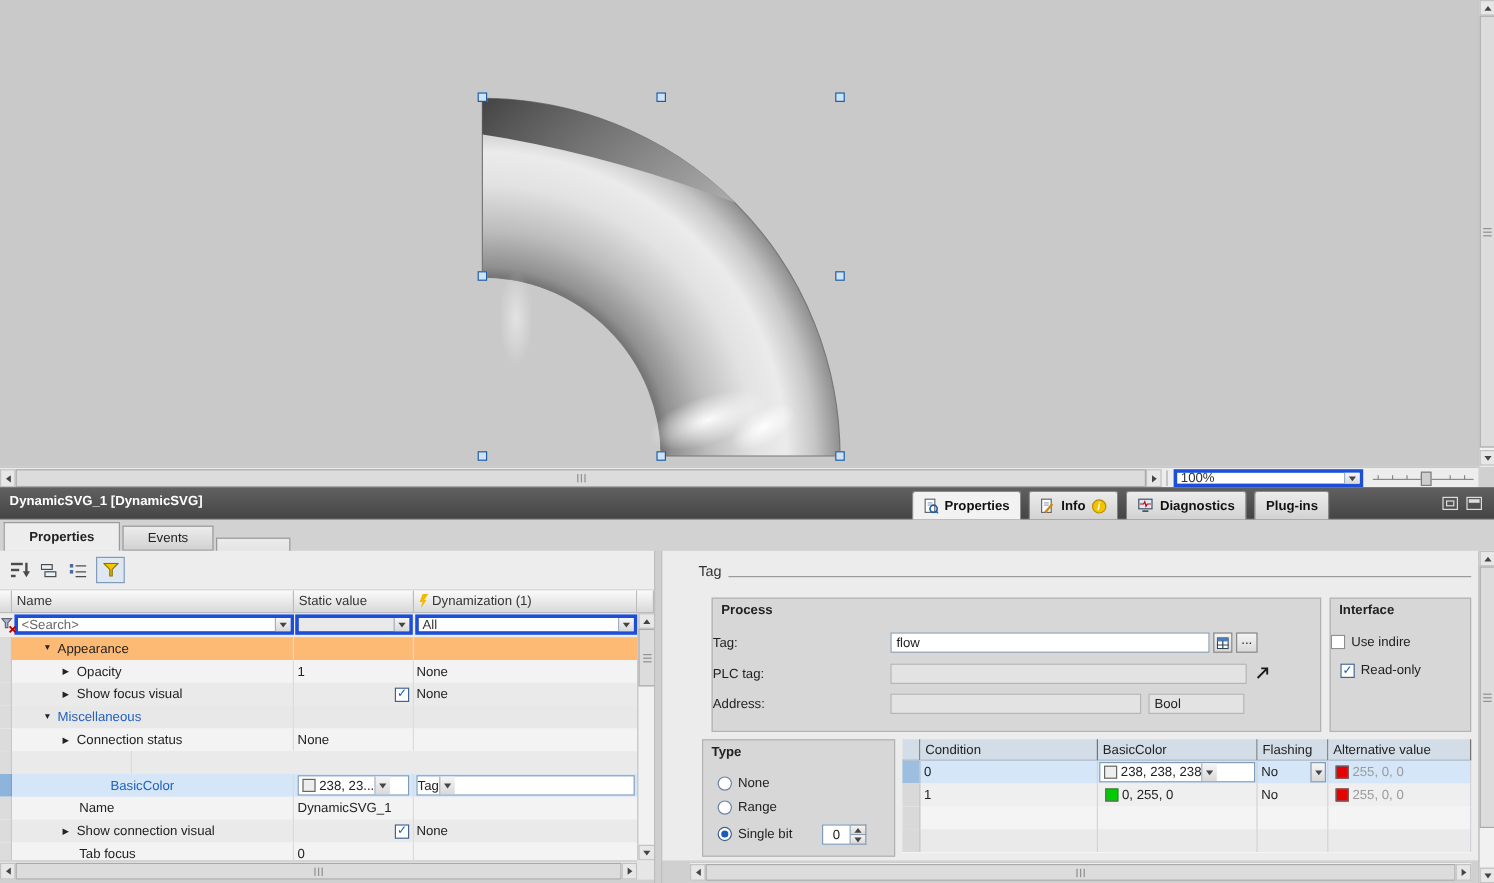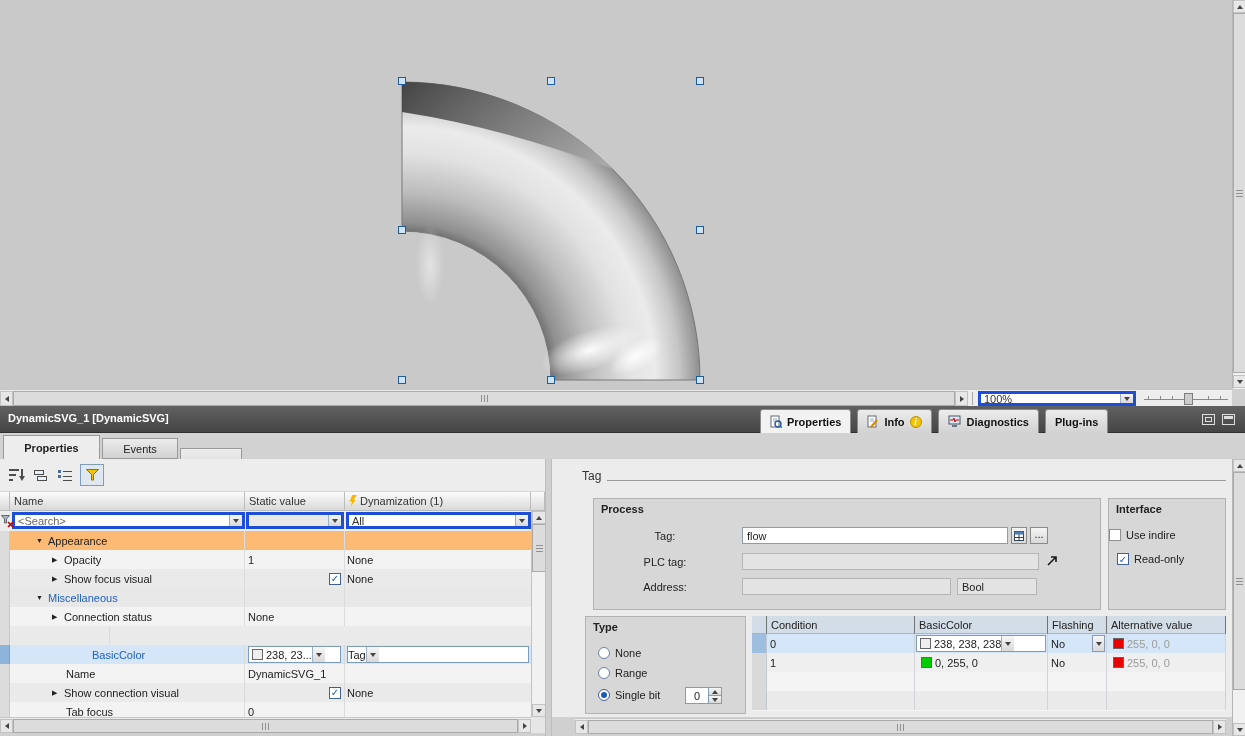--- a/index.html
+++ b/index.html
@@ -60,21 +60,21 @@
   .cbx.off{border-color:#8f8f8f}
   .cell-combo{display:flex;align-items:center;width:100%;height:17px;background:#fff;border:1px solid #7f9db9;overflow:hidden}
   .swatch{width:11px;height:11px;border:1px solid #666;flex:none;margin:0 3px}
   .bolt{width:8px;height:12px;background:#f5b800;clip-path:polygon(40% 0,100% 0,55% 42%,80% 42%,20% 100%,38% 55%,8% 55%);margin-right:3px;flex:none}
 
   
   #right-panel{position:absolute;left:552px;top:459px;width:680px;height:258px;background:#ececec}
   #splitter{position:absolute;left:545px;top:459px;width:7px;height:277px;background:#cfcfcf;border-left:1px solid #bdbdbd;border-right:1px solid #bdbdbd}
   .grp{position:absolute;background:#d7d7d7;border:1px solid #b2b2b2}
   .grp-title{position:absolute;left:7px;top:4px;font-weight:bold;color:#222}
-  .flabel{position:absolute;text-align:center;color:#222}
+  .flabel{position:absolute;text-align:left;color:#222}
   .inp{position:absolute;background:#fff;border:1px solid #8a9cb2;display:flex;align-items:center;padding:0 4px;height:17px;overflow:hidden;white-space:nowrap}
   .inp.disabled{background:#e3e3e3;border-color:#b5b5b5}
   .sq-btn{position:absolute;background:linear-gradient(#f4f4f4,#d9d9d9);border:1px solid #8a8a8a;display:flex;align-items:center;justify-content:center}
   .radio{width:12px;height:12px;border-radius:50%;background:#fff;border:1px solid #6b82a0;flex:none}
   .radio.sel{border-color:#41618f;position:relative}
   .radio.sel::after{content:"";position:absolute;left:2px;top:2px;width:6px;height:6px;border-radius:50%;background:#1b5cb8}
   .ritem{position:absolute;display:flex;align-items:center;gap:5px}
 
   .ch{position:absolute;top:0;height:18px;background:#d3dde7;border-right:1px solid #737373;border-bottom:1px solid #a9b4c0;display:flex;align-items:center;padding:0 4px;color:#222;overflow:hidden;white-space:nowrap}
   .crow{position:absolute;left:0;width:474px;height:19px;display:flex;align-items:stretch}

